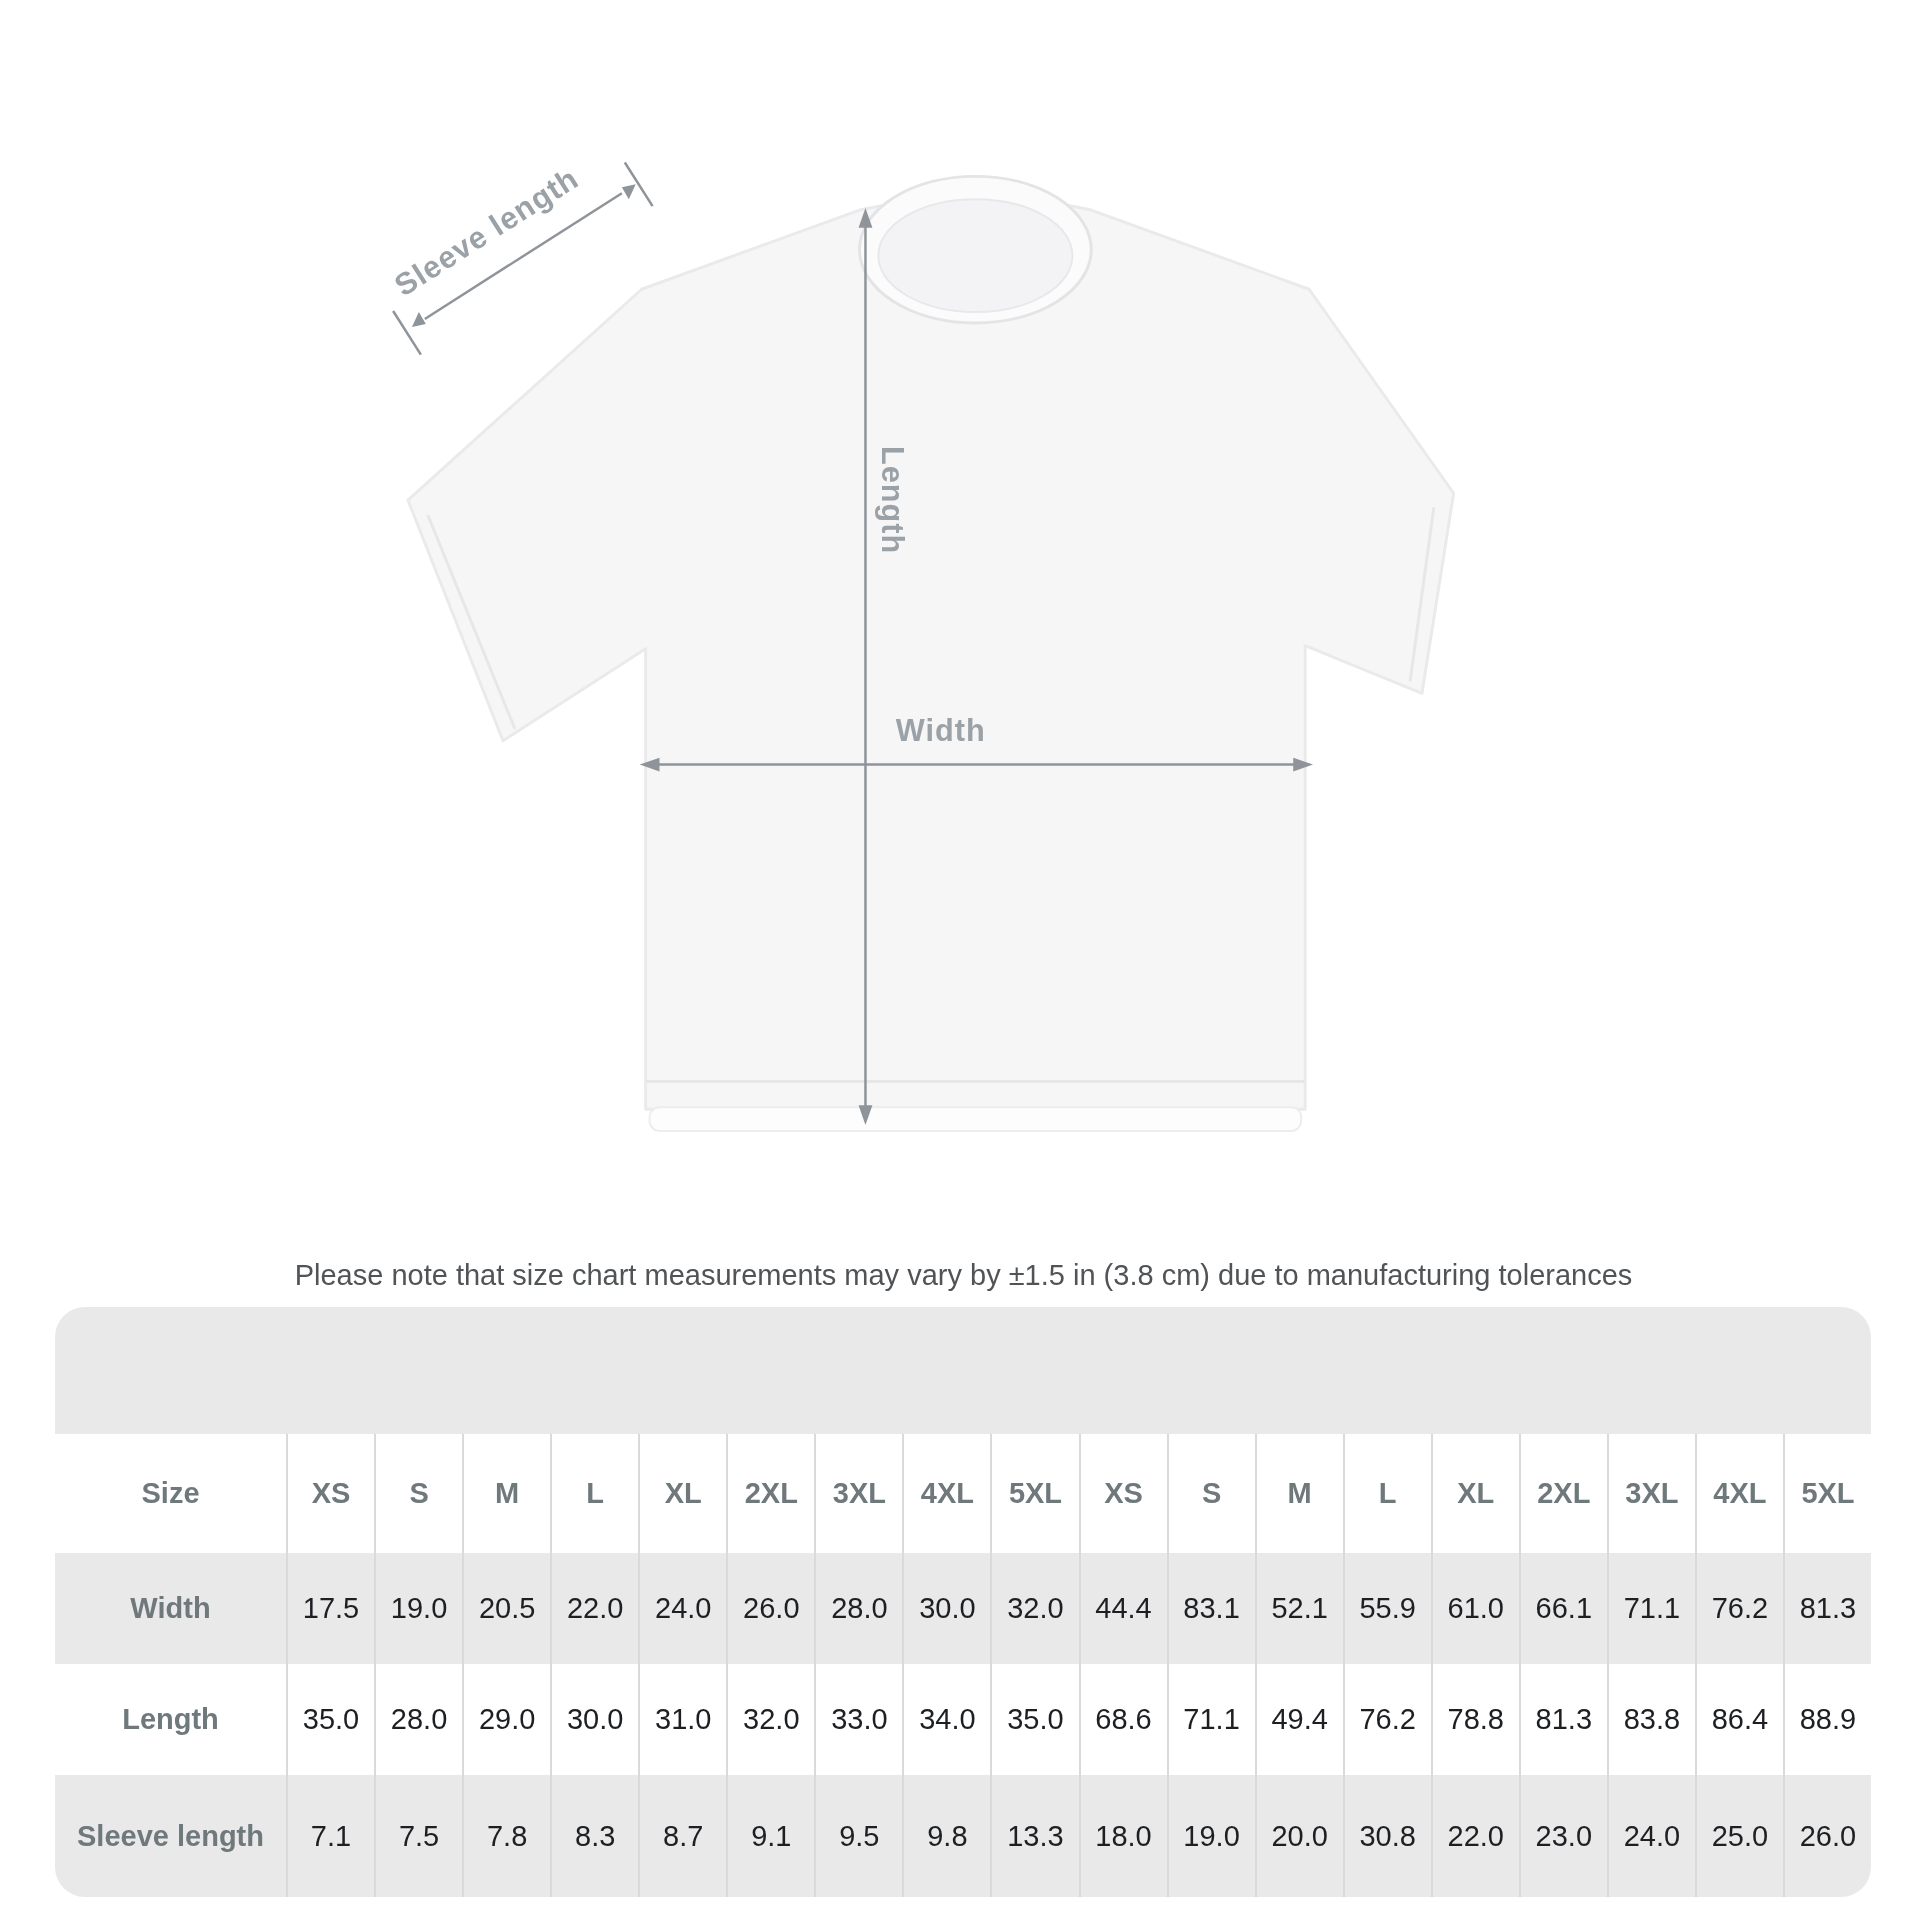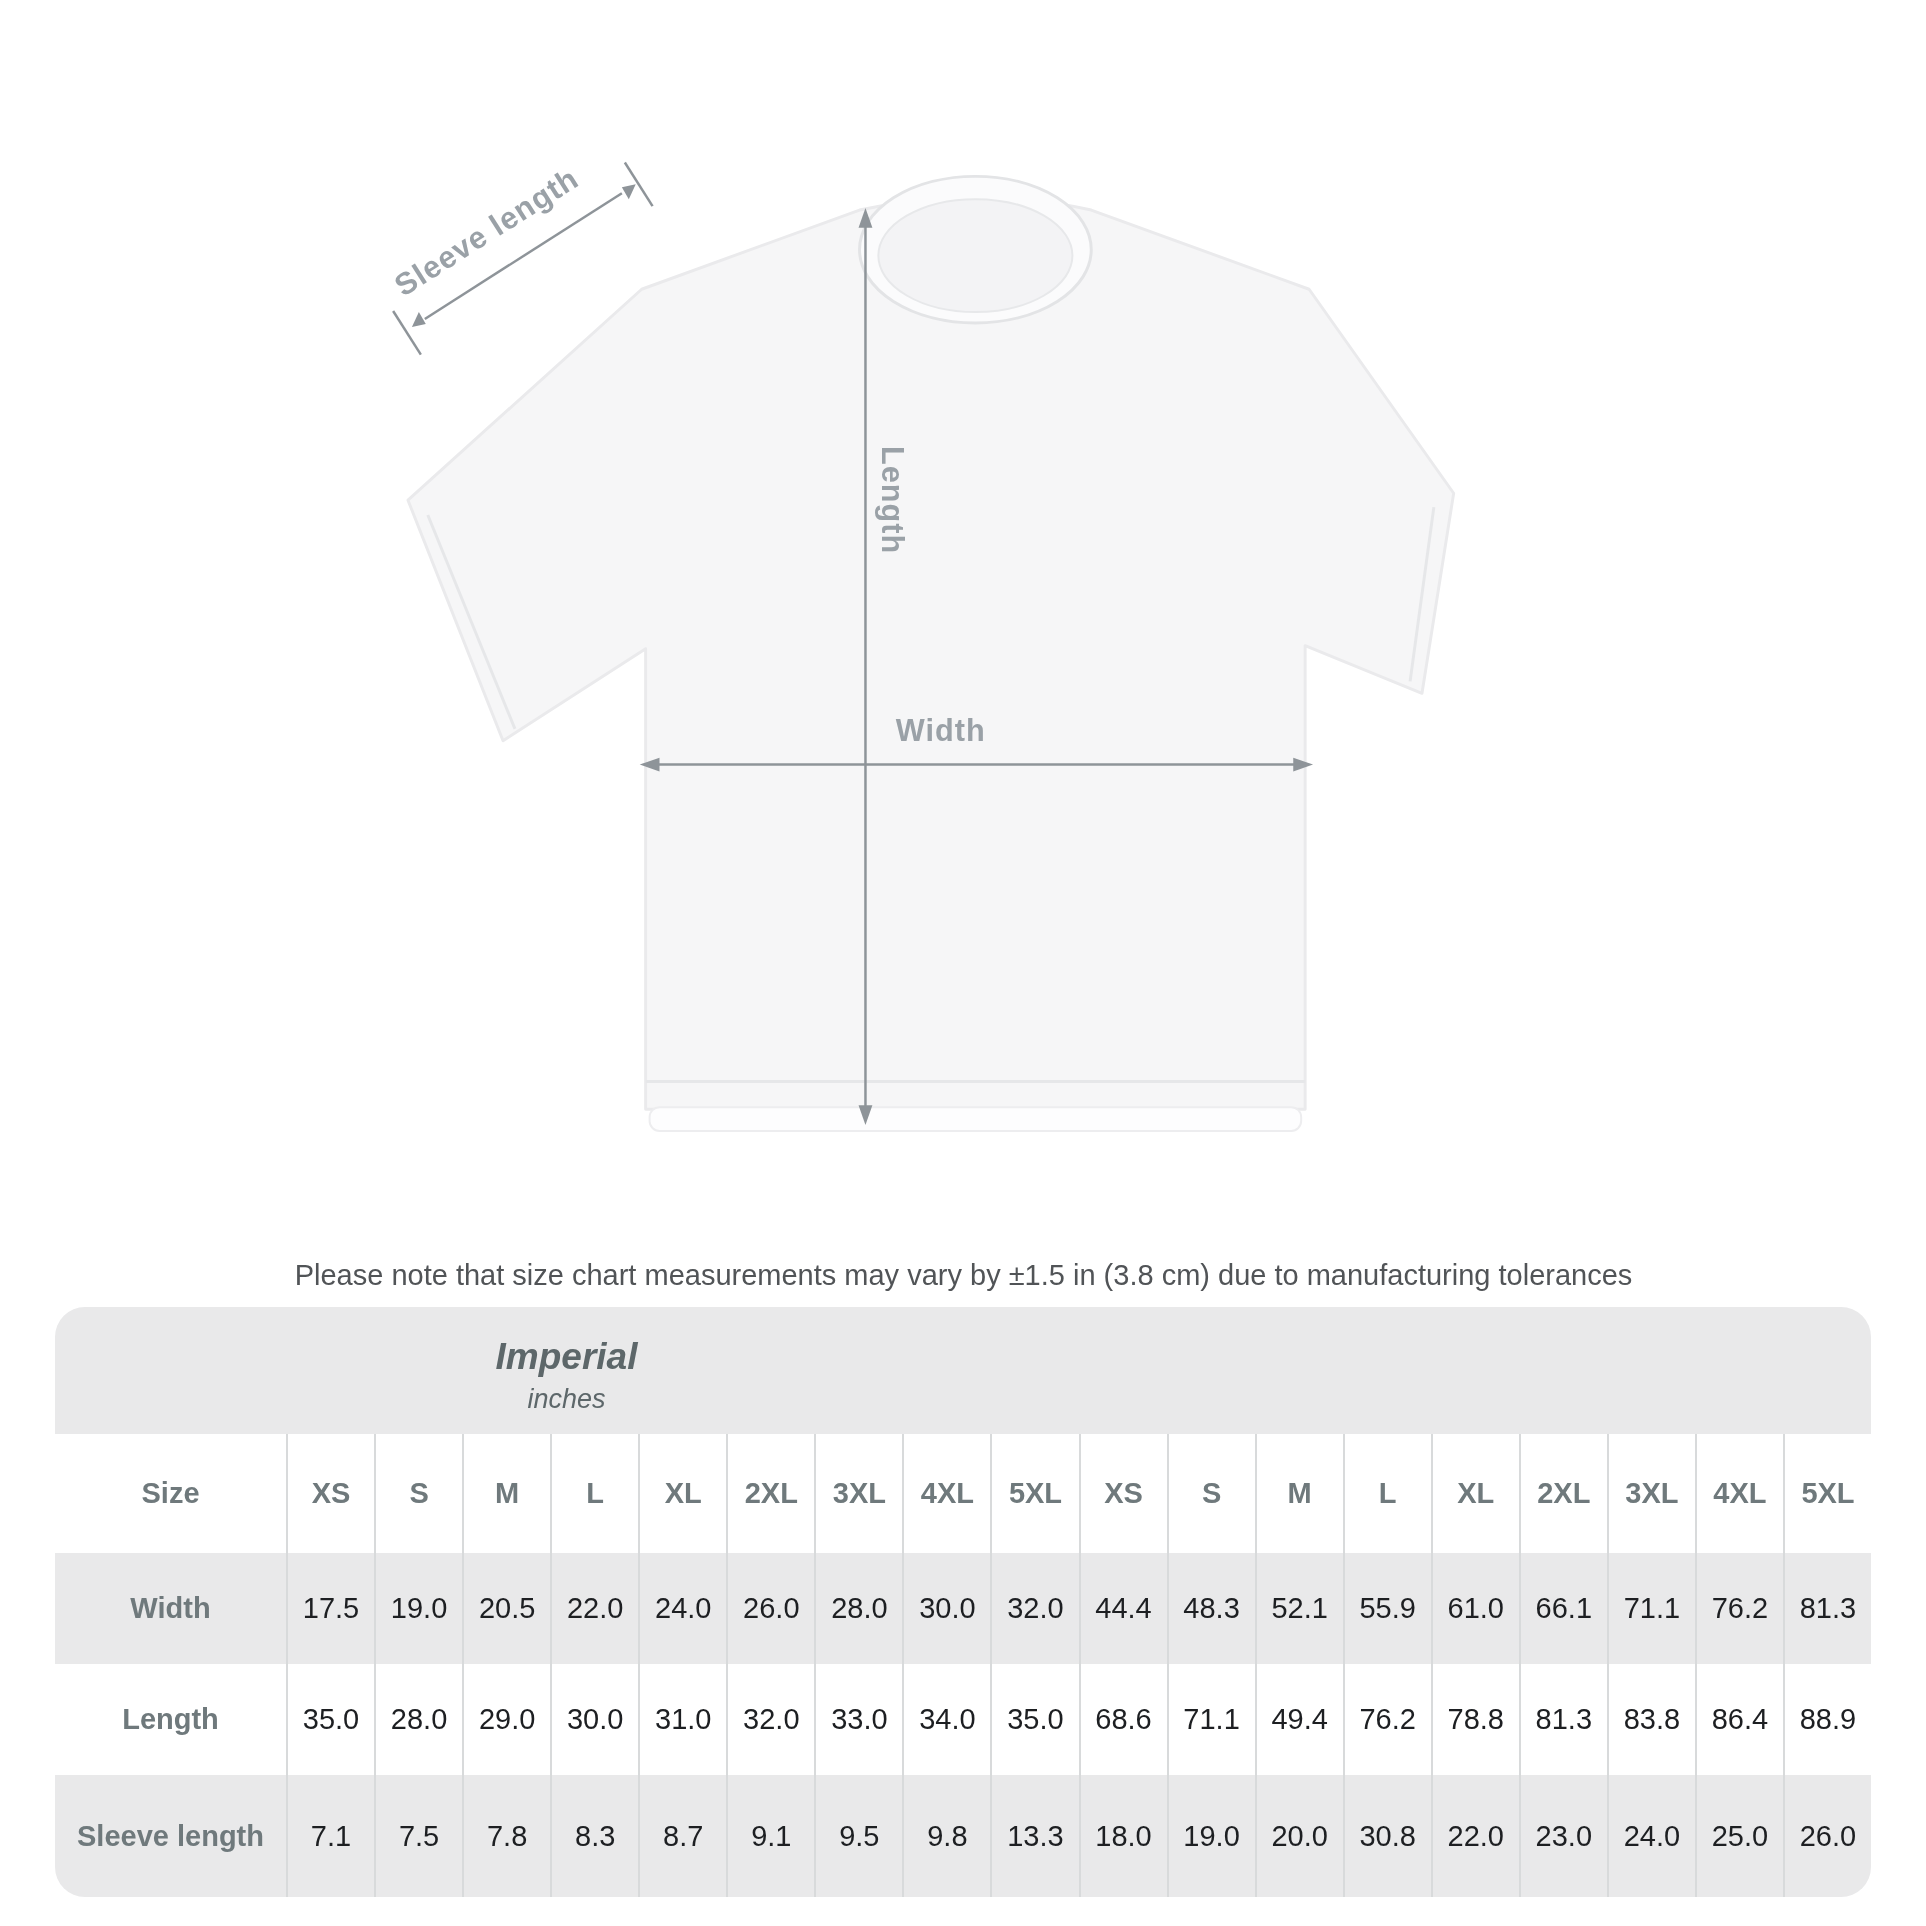--- a/index.html
+++ b/index.html
@@ -75,24 +75,20 @@
 
     <text transform="translate(497,243) rotate(-32.5)" text-anchor="middle" font-family="Liberation Sans, sans-serif" font-size="31" font-weight="bold" fill="#9aa1a7" letter-spacing="1">Sleeve length</text>
     <text transform="translate(899,505) rotate(90)" text-anchor="middle" dominant-baseline="middle" font-family="Liberation Sans, sans-serif" font-size="31" font-weight="bold" fill="#9aa1a7" letter-spacing="1">Length</text>
     <text x="950" y="748" text-anchor="middle" font-family="Liberation Sans, sans-serif" font-size="31" font-weight="bold" fill="#9aa1a7" letter-spacing="1">Width</text>
   </svg>
 
   <p class="page-subtitle">Please note that size chart measurements may vary by ±1.5 in (3.8 cm) due to manufacturing tolerances</p>
 
   <div class="table-card">
     <div class="band">
-      <div class="group">
-        <div class="group-name">Imperial</div>
-        <div class="group-unit">inches</div>
-      </div>
     </div>
     <div class="grid">
         <div class="row row-white row-size">
           <div class="cell head label">Size</div>
           <div class="cell head">XS</div>
           <div class="cell head">S</div>
           <div class="cell head">M</div>
           <div class="cell head">L</div>
           <div class="cell head">XL</div>
           <div class="cell head">2XL</div>
@@ -114,21 +110,21 @@
           <div class="cell ">17.5</div>
           <div class="cell ">19.0</div>
           <div class="cell ">20.5</div>
           <div class="cell ">22.0</div>
           <div class="cell ">24.0</div>
           <div class="cell ">26.0</div>
           <div class="cell ">28.0</div>
           <div class="cell ">30.0</div>
           <div class="cell ">32.0</div>
           <div class="cell ">44.4</div>
-          <div class="cell ">48.3</div>
+          <div class="cell ">83.1</div>
           <div class="cell ">52.1</div>
           <div class="cell ">55.9</div>
           <div class="cell ">61.0</div>
           <div class="cell ">66.1</div>
           <div class="cell ">71.1</div>
           <div class="cell ">76.2</div>
           <div class="cell ">81.3</div>
         </div>
         <div class="row row-data row-white">
           <div class="cell label">Length</div>

